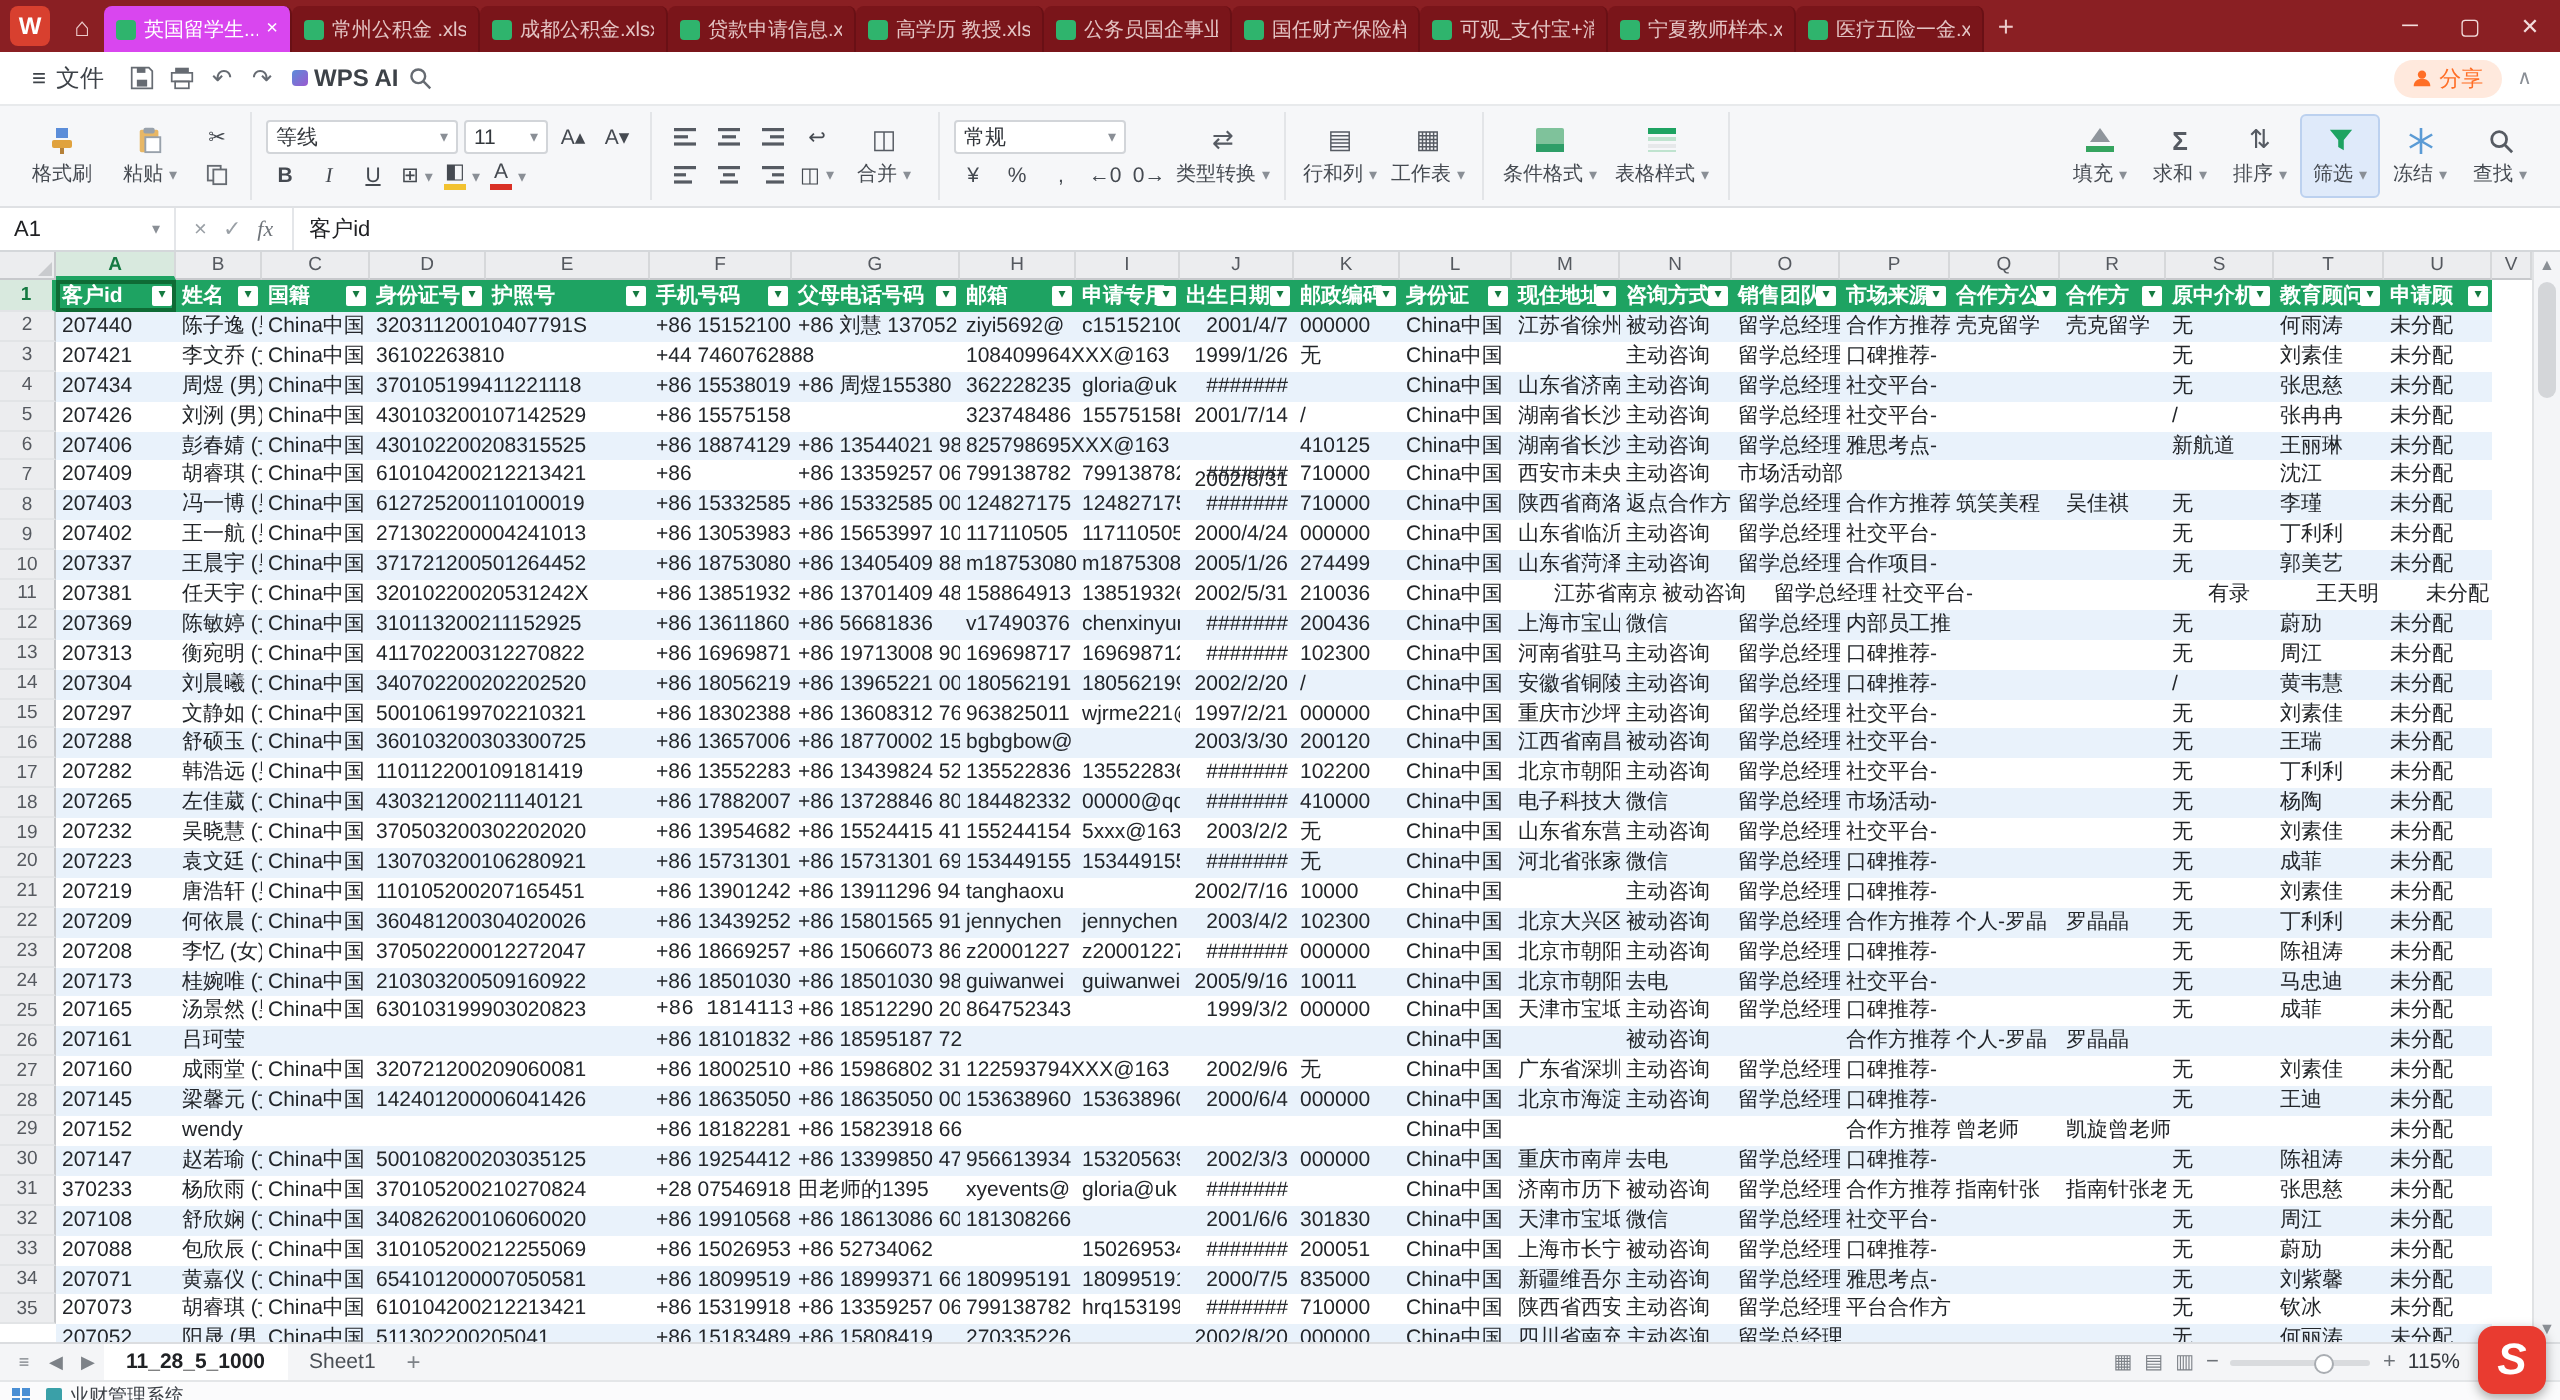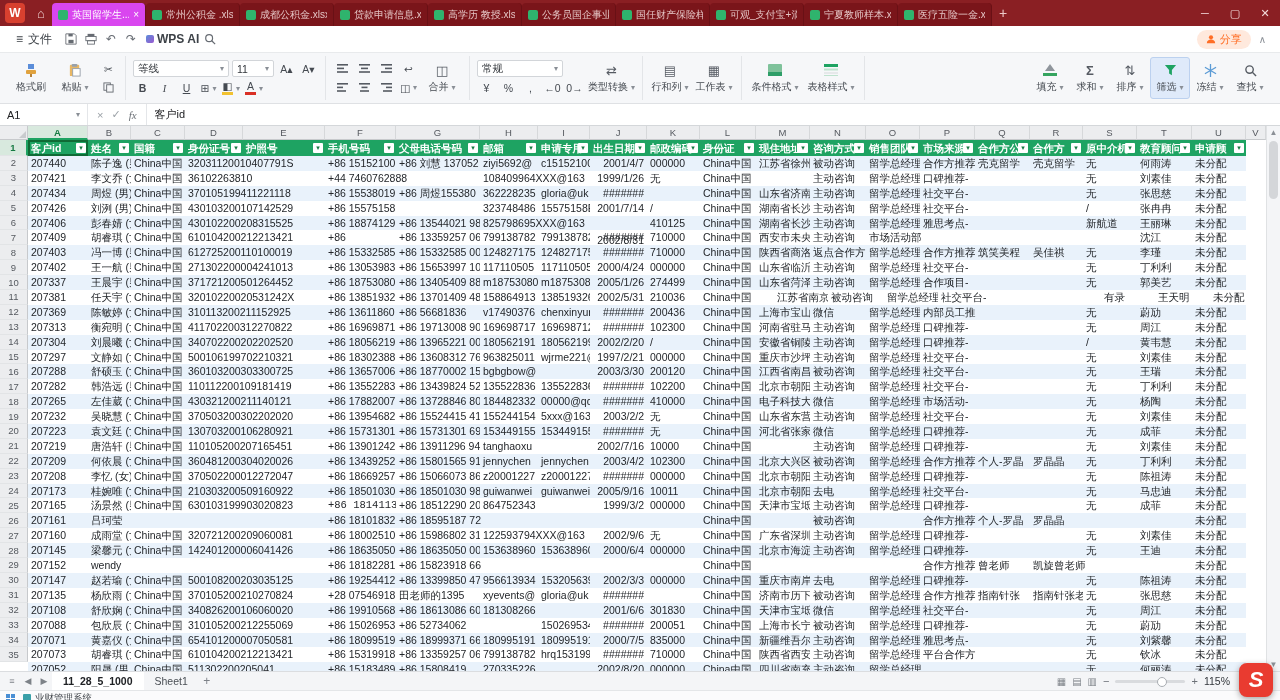--- a/index.html
+++ b/index.html
@@ -1198,21 +1198,21 @@
             <div class="c" style="width: 56px; overflow: hidden;">去电</div>
             <div class="c" style="width: 54px; overflow: hidden;">留学总经理</div>
             <div class="c" style="width: 55px; overflow: visible;">口碑推荐-</div>
             <div class="c" style="width: 55px; overflow: visible;"></div>
             <div class="c" style="width: 53px; overflow: hidden;"></div>
             <div class="c" style="width: 54px; overflow: hidden;">无</div>
             <div class="c" style="width: 55px; overflow: hidden;">陈祖涛</div>
             <div class="c" style="width: 54px; overflow: visible;">未分配</div>
           </div>
           <div class="row">
-            <div class="c" style="width: 60px; overflow: hidden;">207135</div>
+            <div class="c" style="width: 60px; overflow: hidden;">370233</div>
             <div class="c" style="width: 43px; overflow: hidden;">杨欣雨 (女</div>
             <div class="c" style="width: 54px; overflow: hidden;">China中国</div>
             <div class="c" style="width: 58px; overflow: visible;">370105200210270824</div>
             <div class="c" style="width: 82px; overflow: hidden;"></div>
             <div class="c" style="width: 71px; overflow: hidden;">+28 07546918</div>
             <div class="c" style="width: 84px; overflow: hidden;">田老师的1395</div>
             <div class="c" style="width: 58px; overflow: hidden;">xyevents@</div>
             <div class="c" style="width: 52px; overflow: hidden;">gloria@uk</div>
             <div class="c r" style="width: 57px; overflow: visible;">#######</div>
             <div class="c" style="width: 53px; overflow: hidden;"></div>

